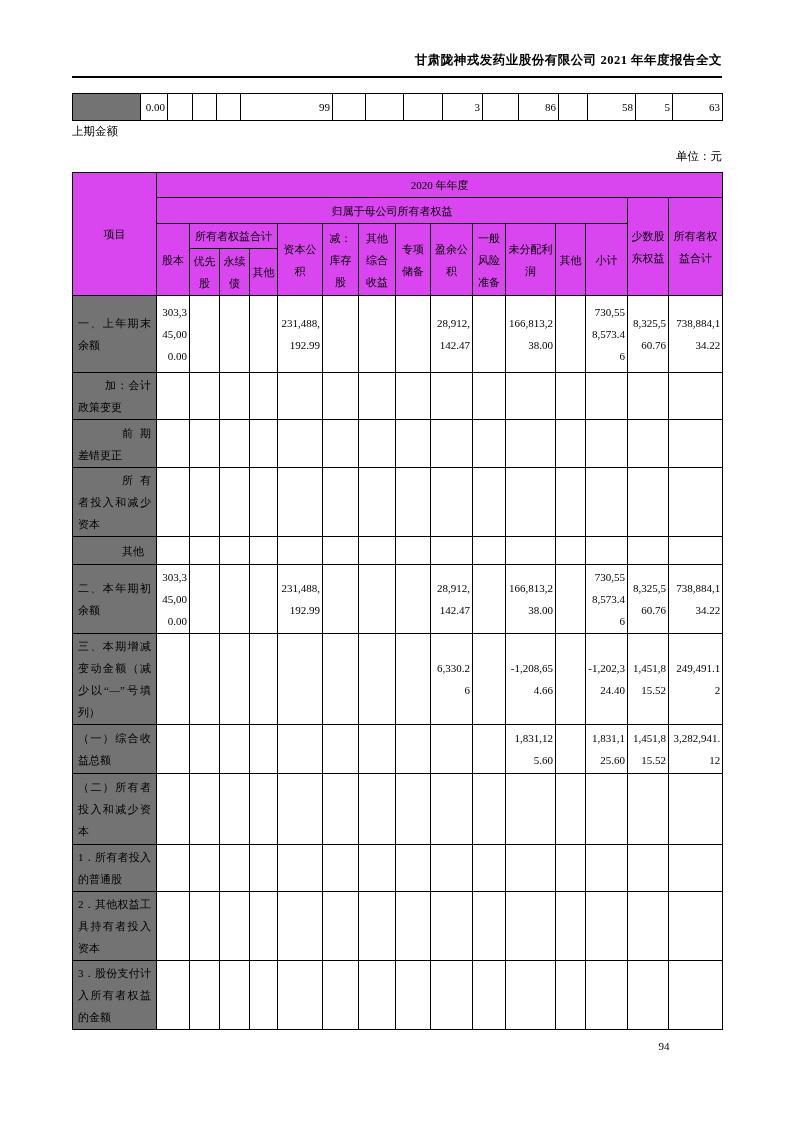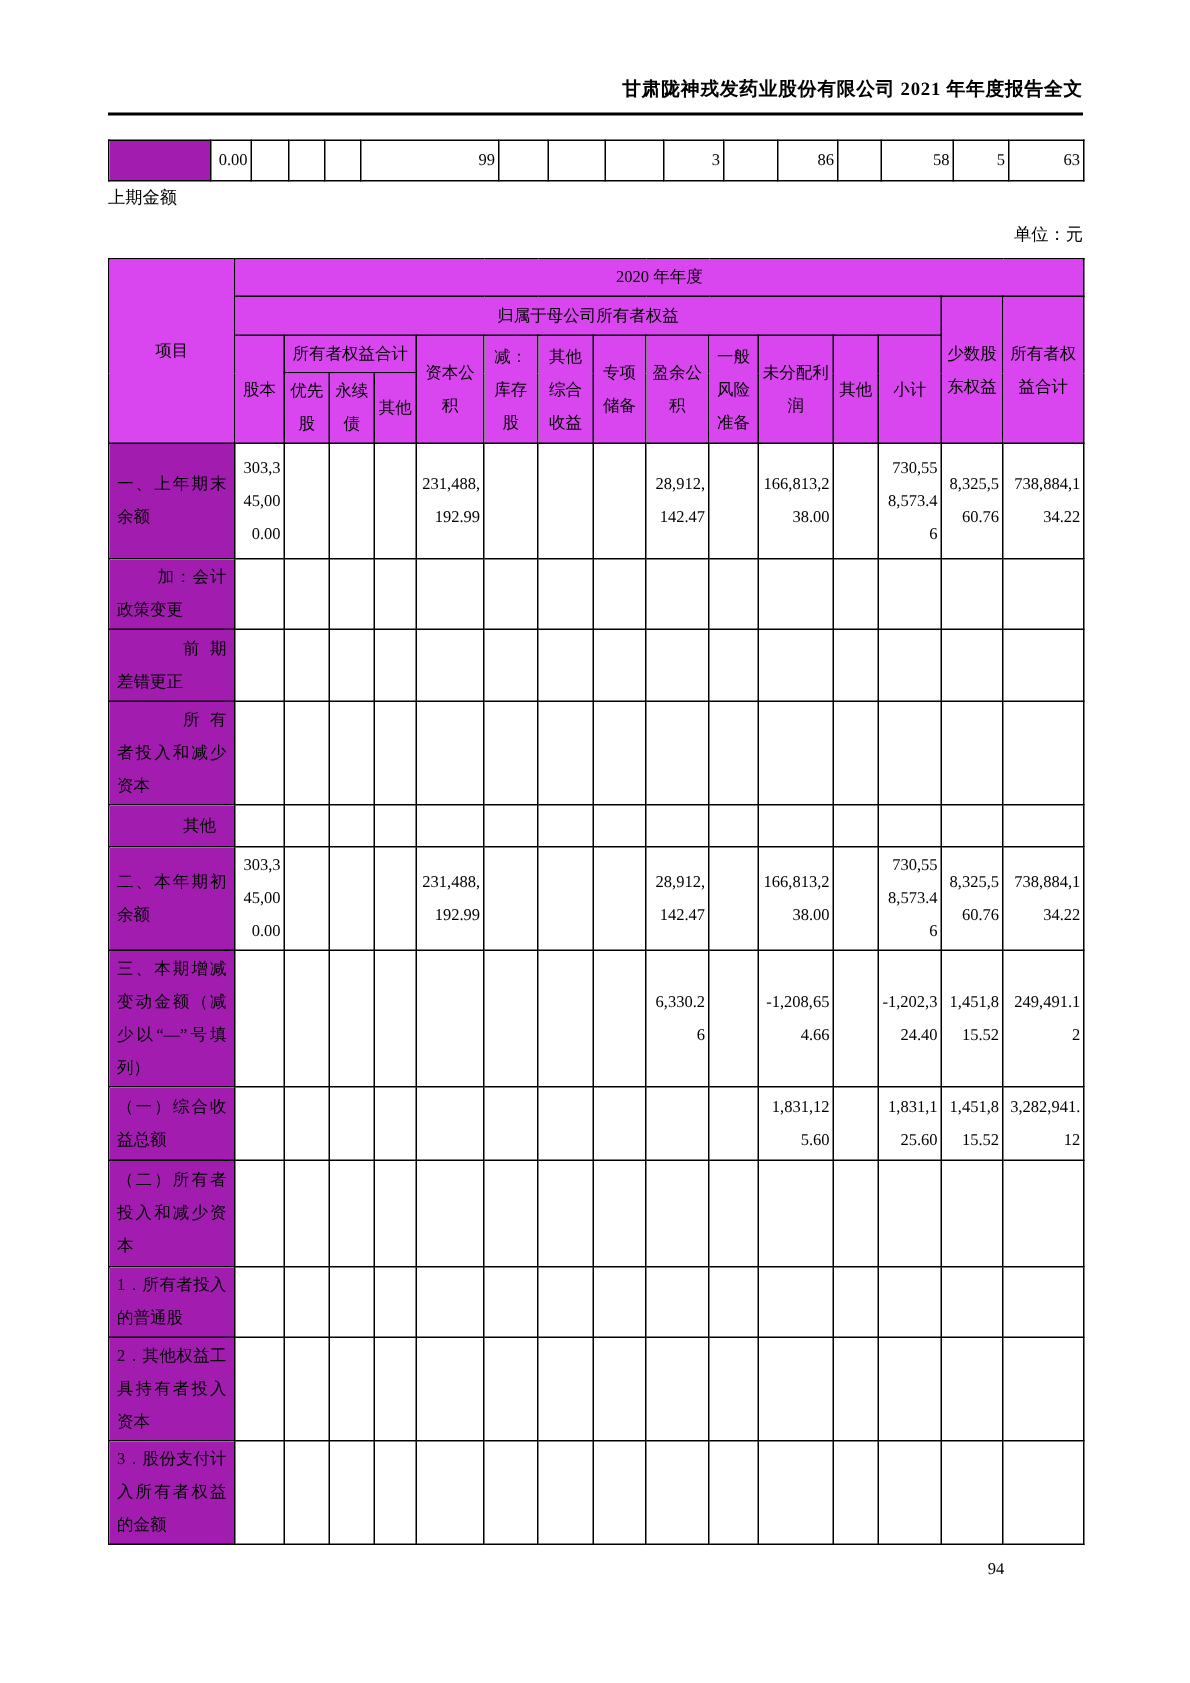--- a/index.html
+++ b/index.html
@@ -19,21 +19,21 @@
   #unit-note{left:72px;top:149px;width:650px;text-align:right;font-size:11.5px;}
   #footer-page{left:624px;top:1040px;width:80px;text-align:center;font-size:11px;}
   
   table{border-collapse:collapse;table-layout:fixed;width:650px;}
   .tbl{border:1.5px solid #000;}
   td,th{
     border:1px solid #000;font-weight:normal;font-size:11px;line-height:22px;
     padding:1px 2px;overflow:hidden;vertical-align:middle;word-break:break-all;
   }
   .hd{background:#d946ef;text-align:center;}
-  .lbl{background:#a21caf;text-align:justify;text-justify:inter-ideograph;padding:1px 5px;}
+  .lbl{background:#737373;text-align:justify;text-justify:inter-ideograph;padding:1px 5px;}
   .val{text-align:right;background:#fff;}
   .ind1{text-indent:27px;}
   .ind2{text-indent:44px;}
   #prior-table{left:72px;top:93px;border-radius:14px;}
   #prior-table tr{height:27px;}
   #equity-table{left:72px;top:172px;}
   tr.h1{height:24px;} tr.h2{height:26px;} tr.h3{height:25px;} tr.h4{height:46px;}
 </style>
 </head>
 <body>

